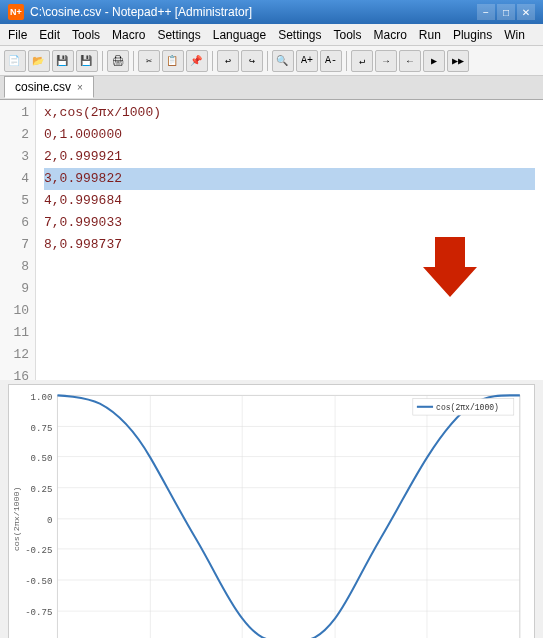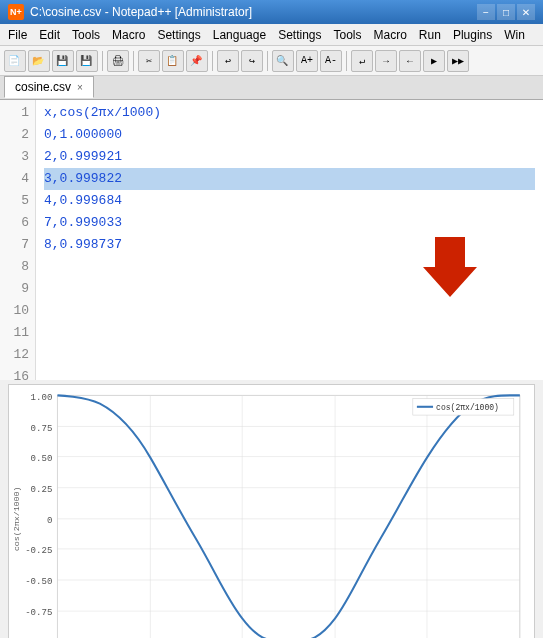--- a/index.html
+++ b/index.html
@@ -102,21 +102,21 @@
       font-size: 13px;
       line-height: 22px;
       user-select: none;
       min-width: 36px;
     }
     .code-content {
       flex: 1;
       padding: 2px 8px;
       font-size: 13px;
       line-height: 22px;
-      color: #1d4ed8;
+      color: #7f1d1d;
     }
     .code-line { white-space: pre; }
     .code-line.highlighted { background: #b8d4f0; }
 
     
     .chart-container {
       background: white;
       border: 1px solid #ccc;
       margin: 4px 8px;
       padding: 0;

